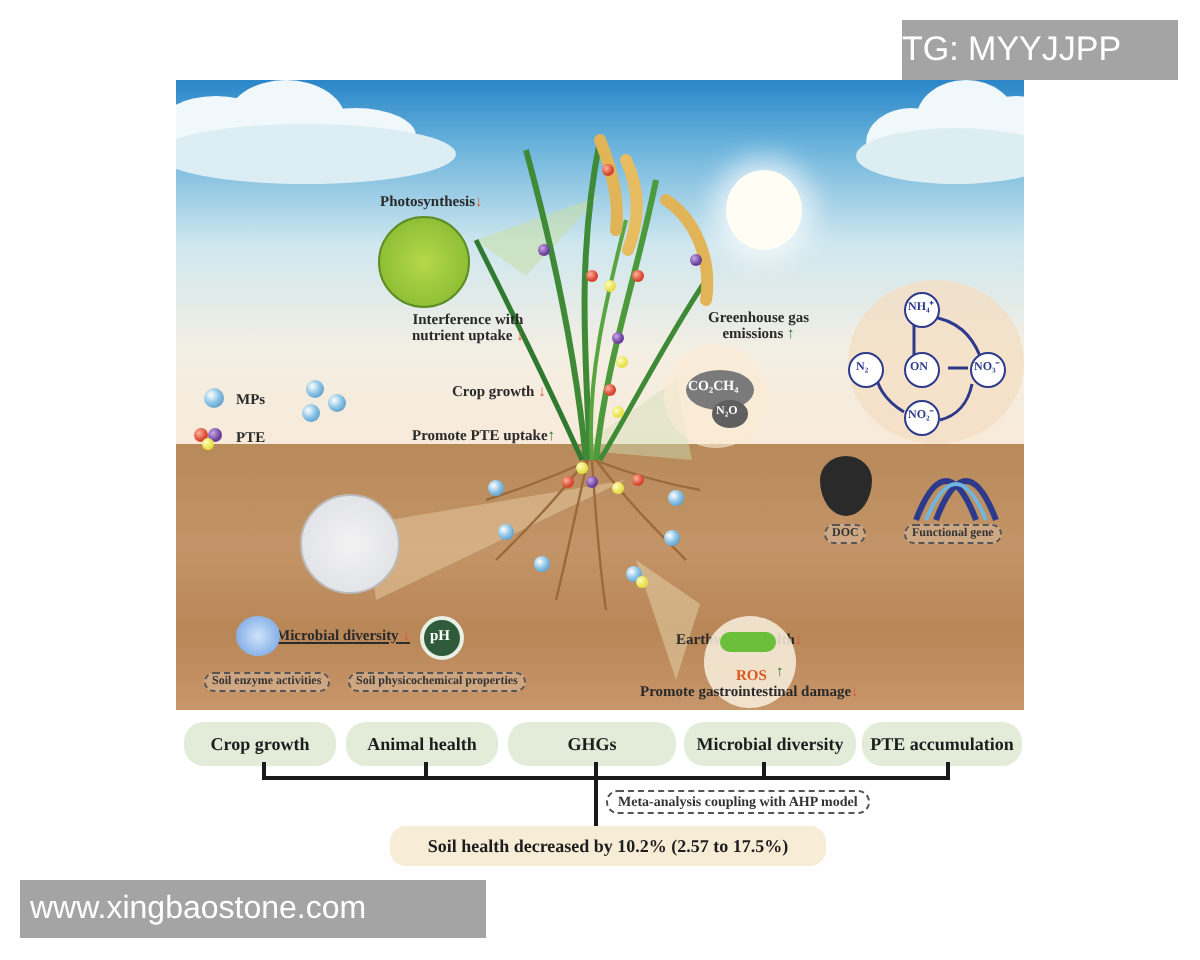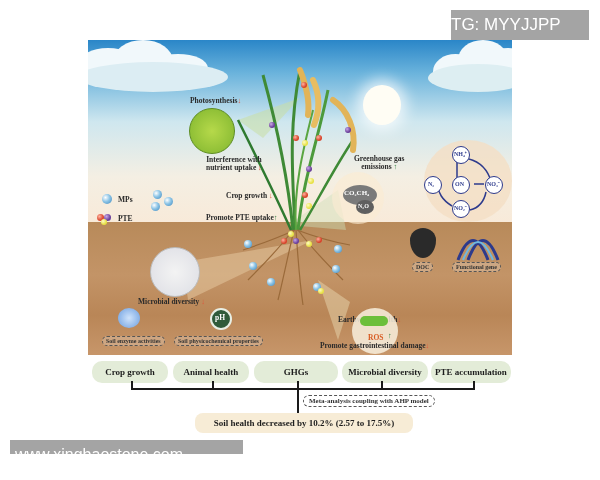--- a/index.html
+++ b/index.html
@@ -134,21 +134,21 @@
 
   <div class="glow" style="left:322px;top:188px;width:26px;height:30px;background:#2a2a2a;border-radius:50% 50% 50% 50% / 40% 40% 60% 60%;"></div>
   <div class="dash" style="left:324px;top:222px;">DOC</div>
   <svg style="position:absolute;left:368px;top:194px;" width="44" height="28">
     <path d="M2 26 C12 0 22 0 32 26 M12 26 C22 0 32 0 42 26" stroke="#2d3a8c" stroke-width="3" fill="none"></path>
     <path d="M7 26 C17 2 27 2 37 26" stroke="#6fb7e0" stroke-width="2" fill="none"></path>
   </svg>
   <div class="dash" style="left:364px;top:222px;">Functional gene</div>
 
   <div class="glow" style="left:62px;top:207px;width:50px;height:50px;background:radial-gradient(circle,#f3f3f3,#dcdde4);border:1px solid #bbb;"></div>
-  <div class="lbl" style="left:50px;top:258px;">
+  <div class="lbl" style="left:50px;top:274px;text-decoration:underline;">
     <span>Microbial diversity</span> <span class="down">↓</span>
   </div>
   <div class="glow" style="left:30px;top:268px;width:22px;height:20px;background:radial-gradient(circle,#cfe3fb,#6c9ee0);"></div>
   <div class="glow" style="left:122px;top:268px;width:22px;height:22px;background:#2f5b3a;border:2px solid #e8efe5;"></div>
   <div class="lbl" style="left:127px;top:274px;color:#fff;">pH</div>
   <div class="dash" style="left:14px;top:296px;">Soil enzyme activities</div>
   <div class="dash" style="left:86px;top:296px;">Soil physicochemical properties</div>
 
   <div class="lbl" style="left:250px;top:276px;">
     <span>Earthworm health</span><span class="down">↓</span>
@@ -198,13 +198,13 @@
 <div class="bracket" style="left:297px;top:381px;width:2px;height:9px;"></div>
 <div class="bracket" style="left:381px;top:381px;width:2px;height:9px;"></div>
 <div class="bracket" style="left:473px;top:381px;width:2px;height:9px;"></div>
 <div class="bracket" style="left:381px;top:388px;width:94px;height:2px;"></div>
 <div class="bracket" style="left:297px;top:388px;width:2px;height:25px;"></div>
 
 <div class="dash" style="left:303px;top:395px;font-size:7px;border-radius:8px;padding:1px 5px;">Meta-analysis coupling with AHP model</div>
 
 <div style="position:absolute;left:195px;top:413px;width:218px;height:20px;background:#f7ecd6;border-radius:8px;display:flex;align-items:center;justify-content:center;font-weight:bold;font-size:9px;color:#1d1d1d;">Soil health decreased by 10.2% (2.57 to 17.5%)</div>
 
-<div class="wm" style="left:10px;top:440px;width:233px;height:14px;font-size:16px;line-height:29px;padding-left:5px;">www.xingbaostone.com</div>
+<div class="wm" style="left:10px;top:440px;width:233px;height:29px;font-size:16px;line-height:29px;padding-left:5px;">www.xingbaostone.com</div>
 
 </body></html>

